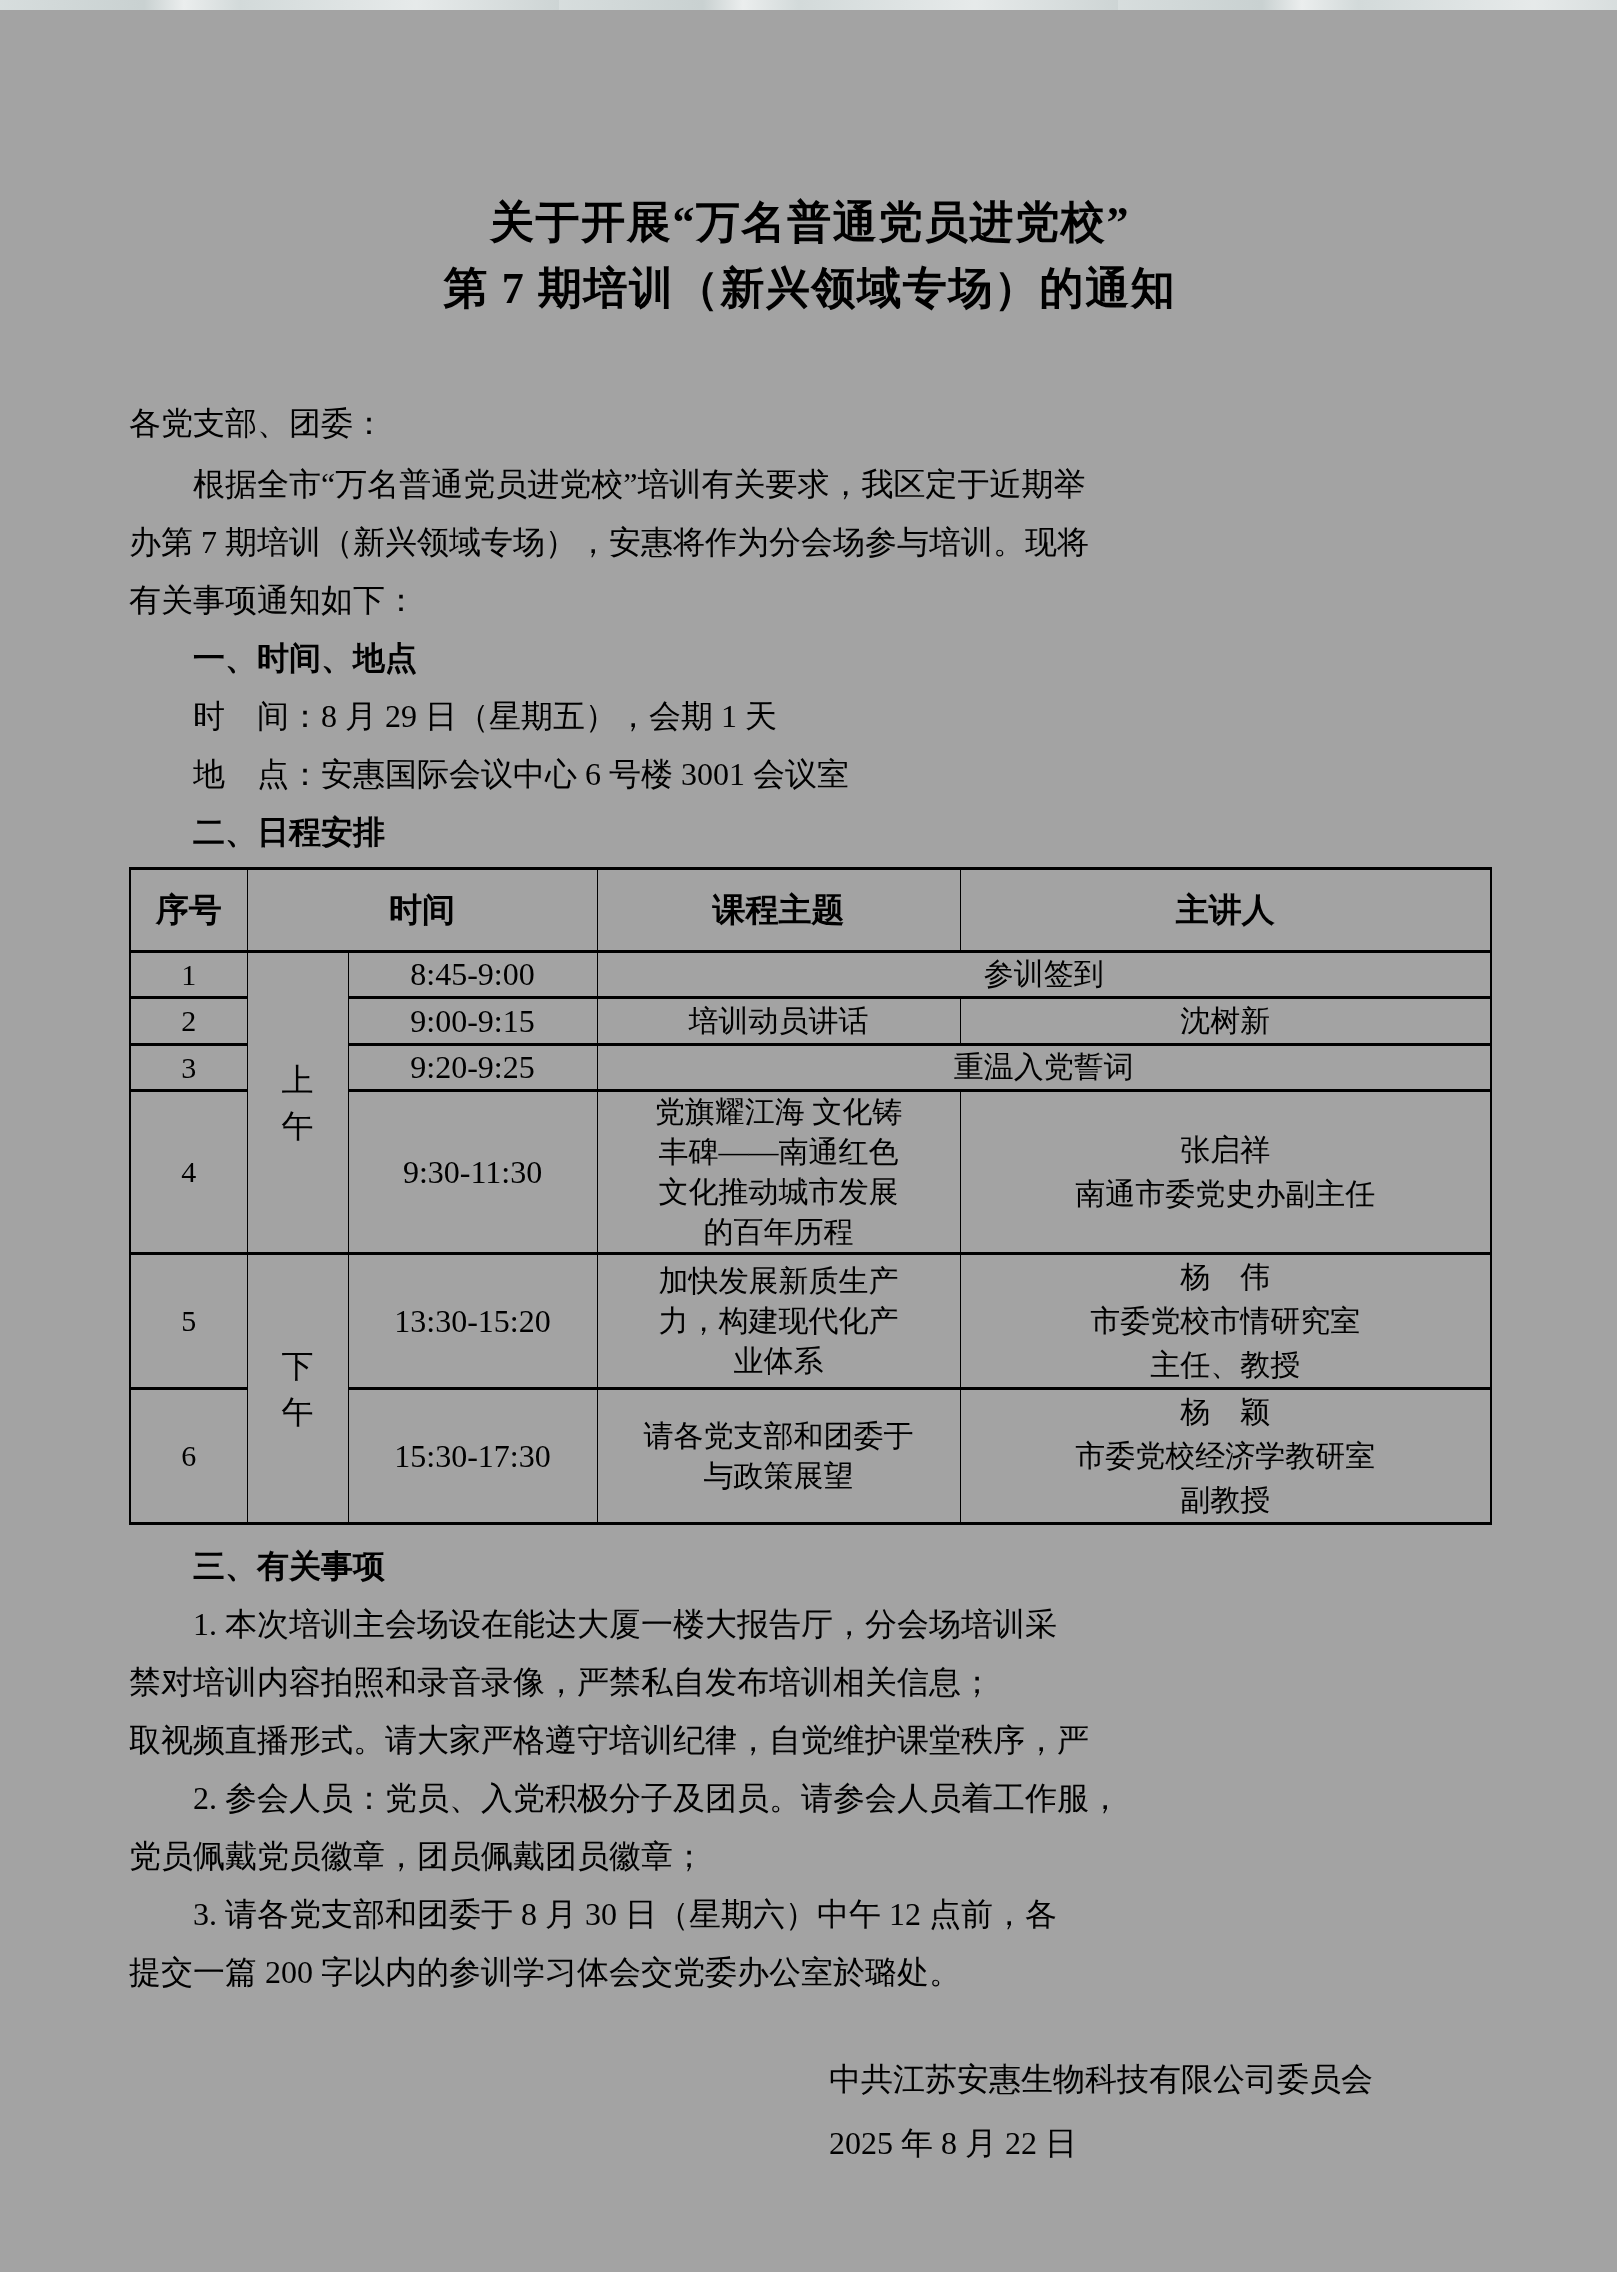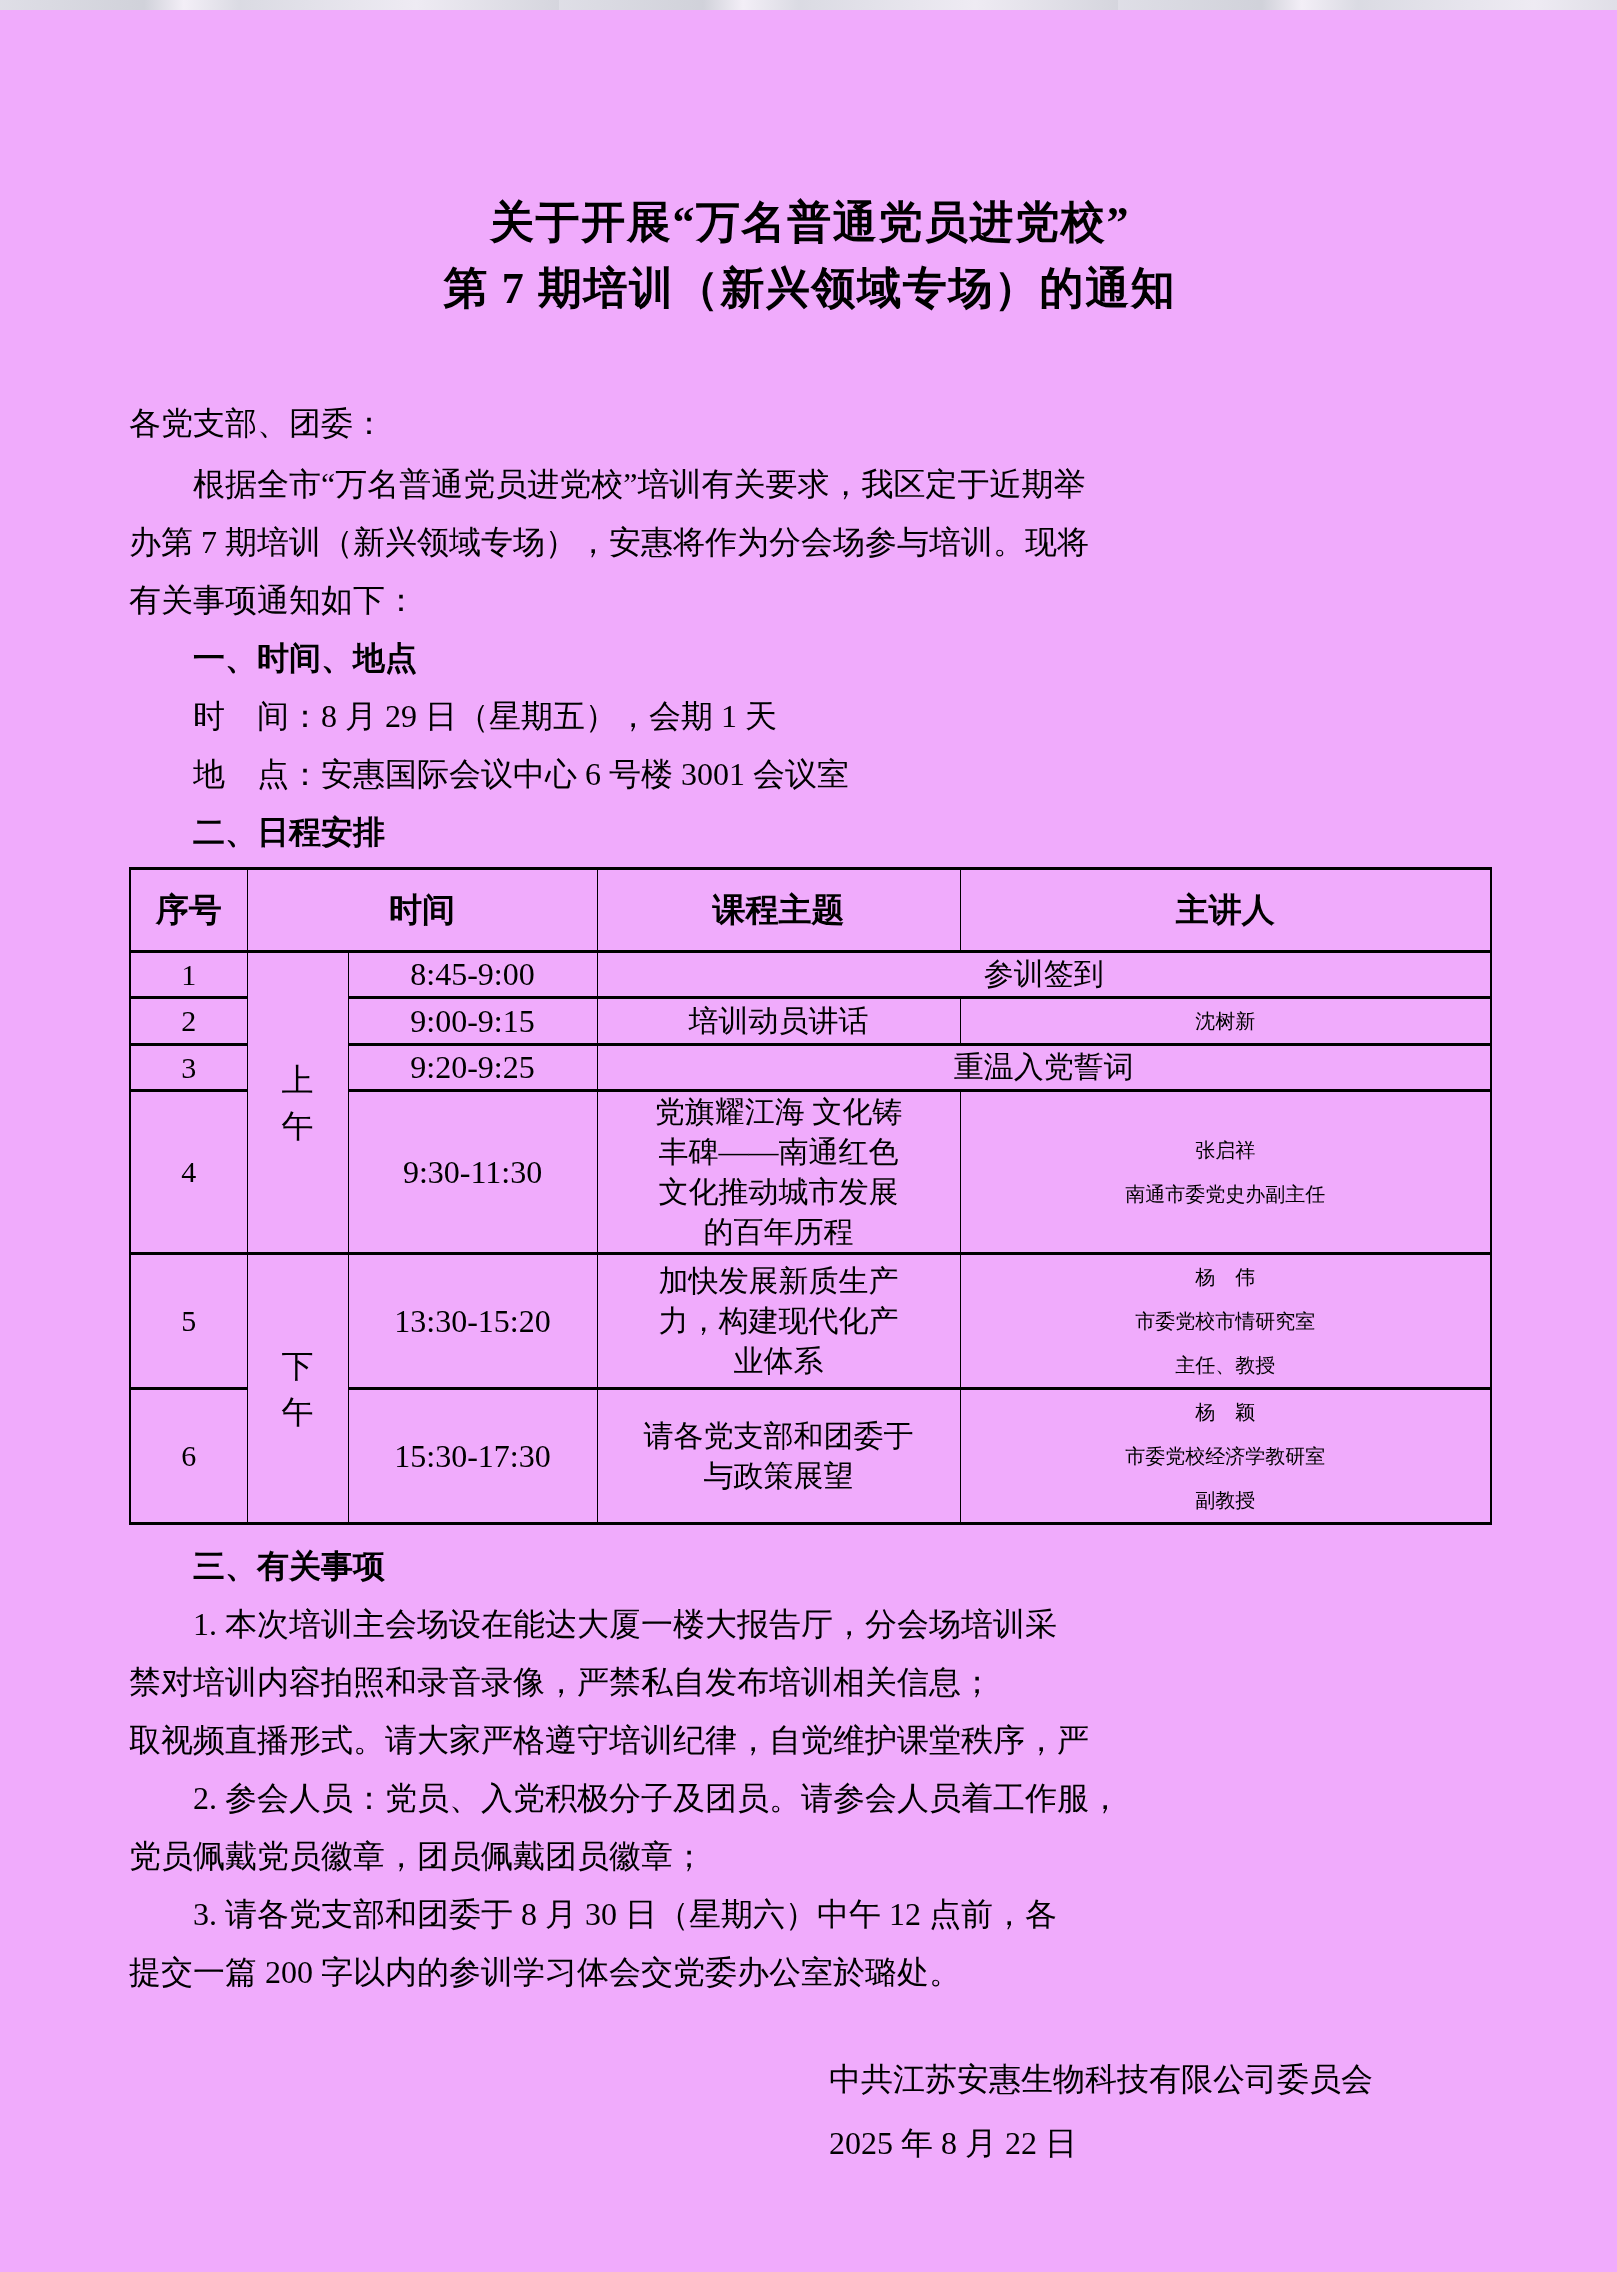--- a/index.html
+++ b/index.html
@@ -2,21 +2,21 @@
 <html style="font-size:12.8px"><head>
 <meta charset="utf-8">
 <style>
   html, body { margin: 0; padding: 0; }
   body { background: #888; }
   .page {
     position: relative;
     width: 1617px;
     height: 2273px;
     margin: 0 auto;
-    background: #f0abfc;
+    background: #a3a3a3;
     color: #000;
     font-family: "Liberation Serif", serif;
     overflow: hidden;
     box-sizing: border-box;
   }
   .scan-edge {
     position: absolute;
     top: 0; left: 0; right: 0;
     height: 10.4px;
     background: repeating-linear-gradient(
@@ -76,21 +76,21 @@
     font-weight: bold;
     font-size: 33px;
   }
   td.c-time { font-size: 32px; }
   td.c-topic {
     text-align: left;
     padding-left: 11.2px;
     font-size: 30px;
     line-height: 40px;
   }
-  td.c-speaker { font-size: 20px; line-height: 44px; }
+  td.c-speaker { font-size: 30px; line-height: 44px; }
   .vert {
     width: 1em;
     margin: 0 auto;
     word-break: break-all;
     line-height: 1.45;
     font-size: 32px;
   }
   .sec3-heading { margin-top: 11.2px; }
   .signature-wrap {
     margin-top: 46px;

